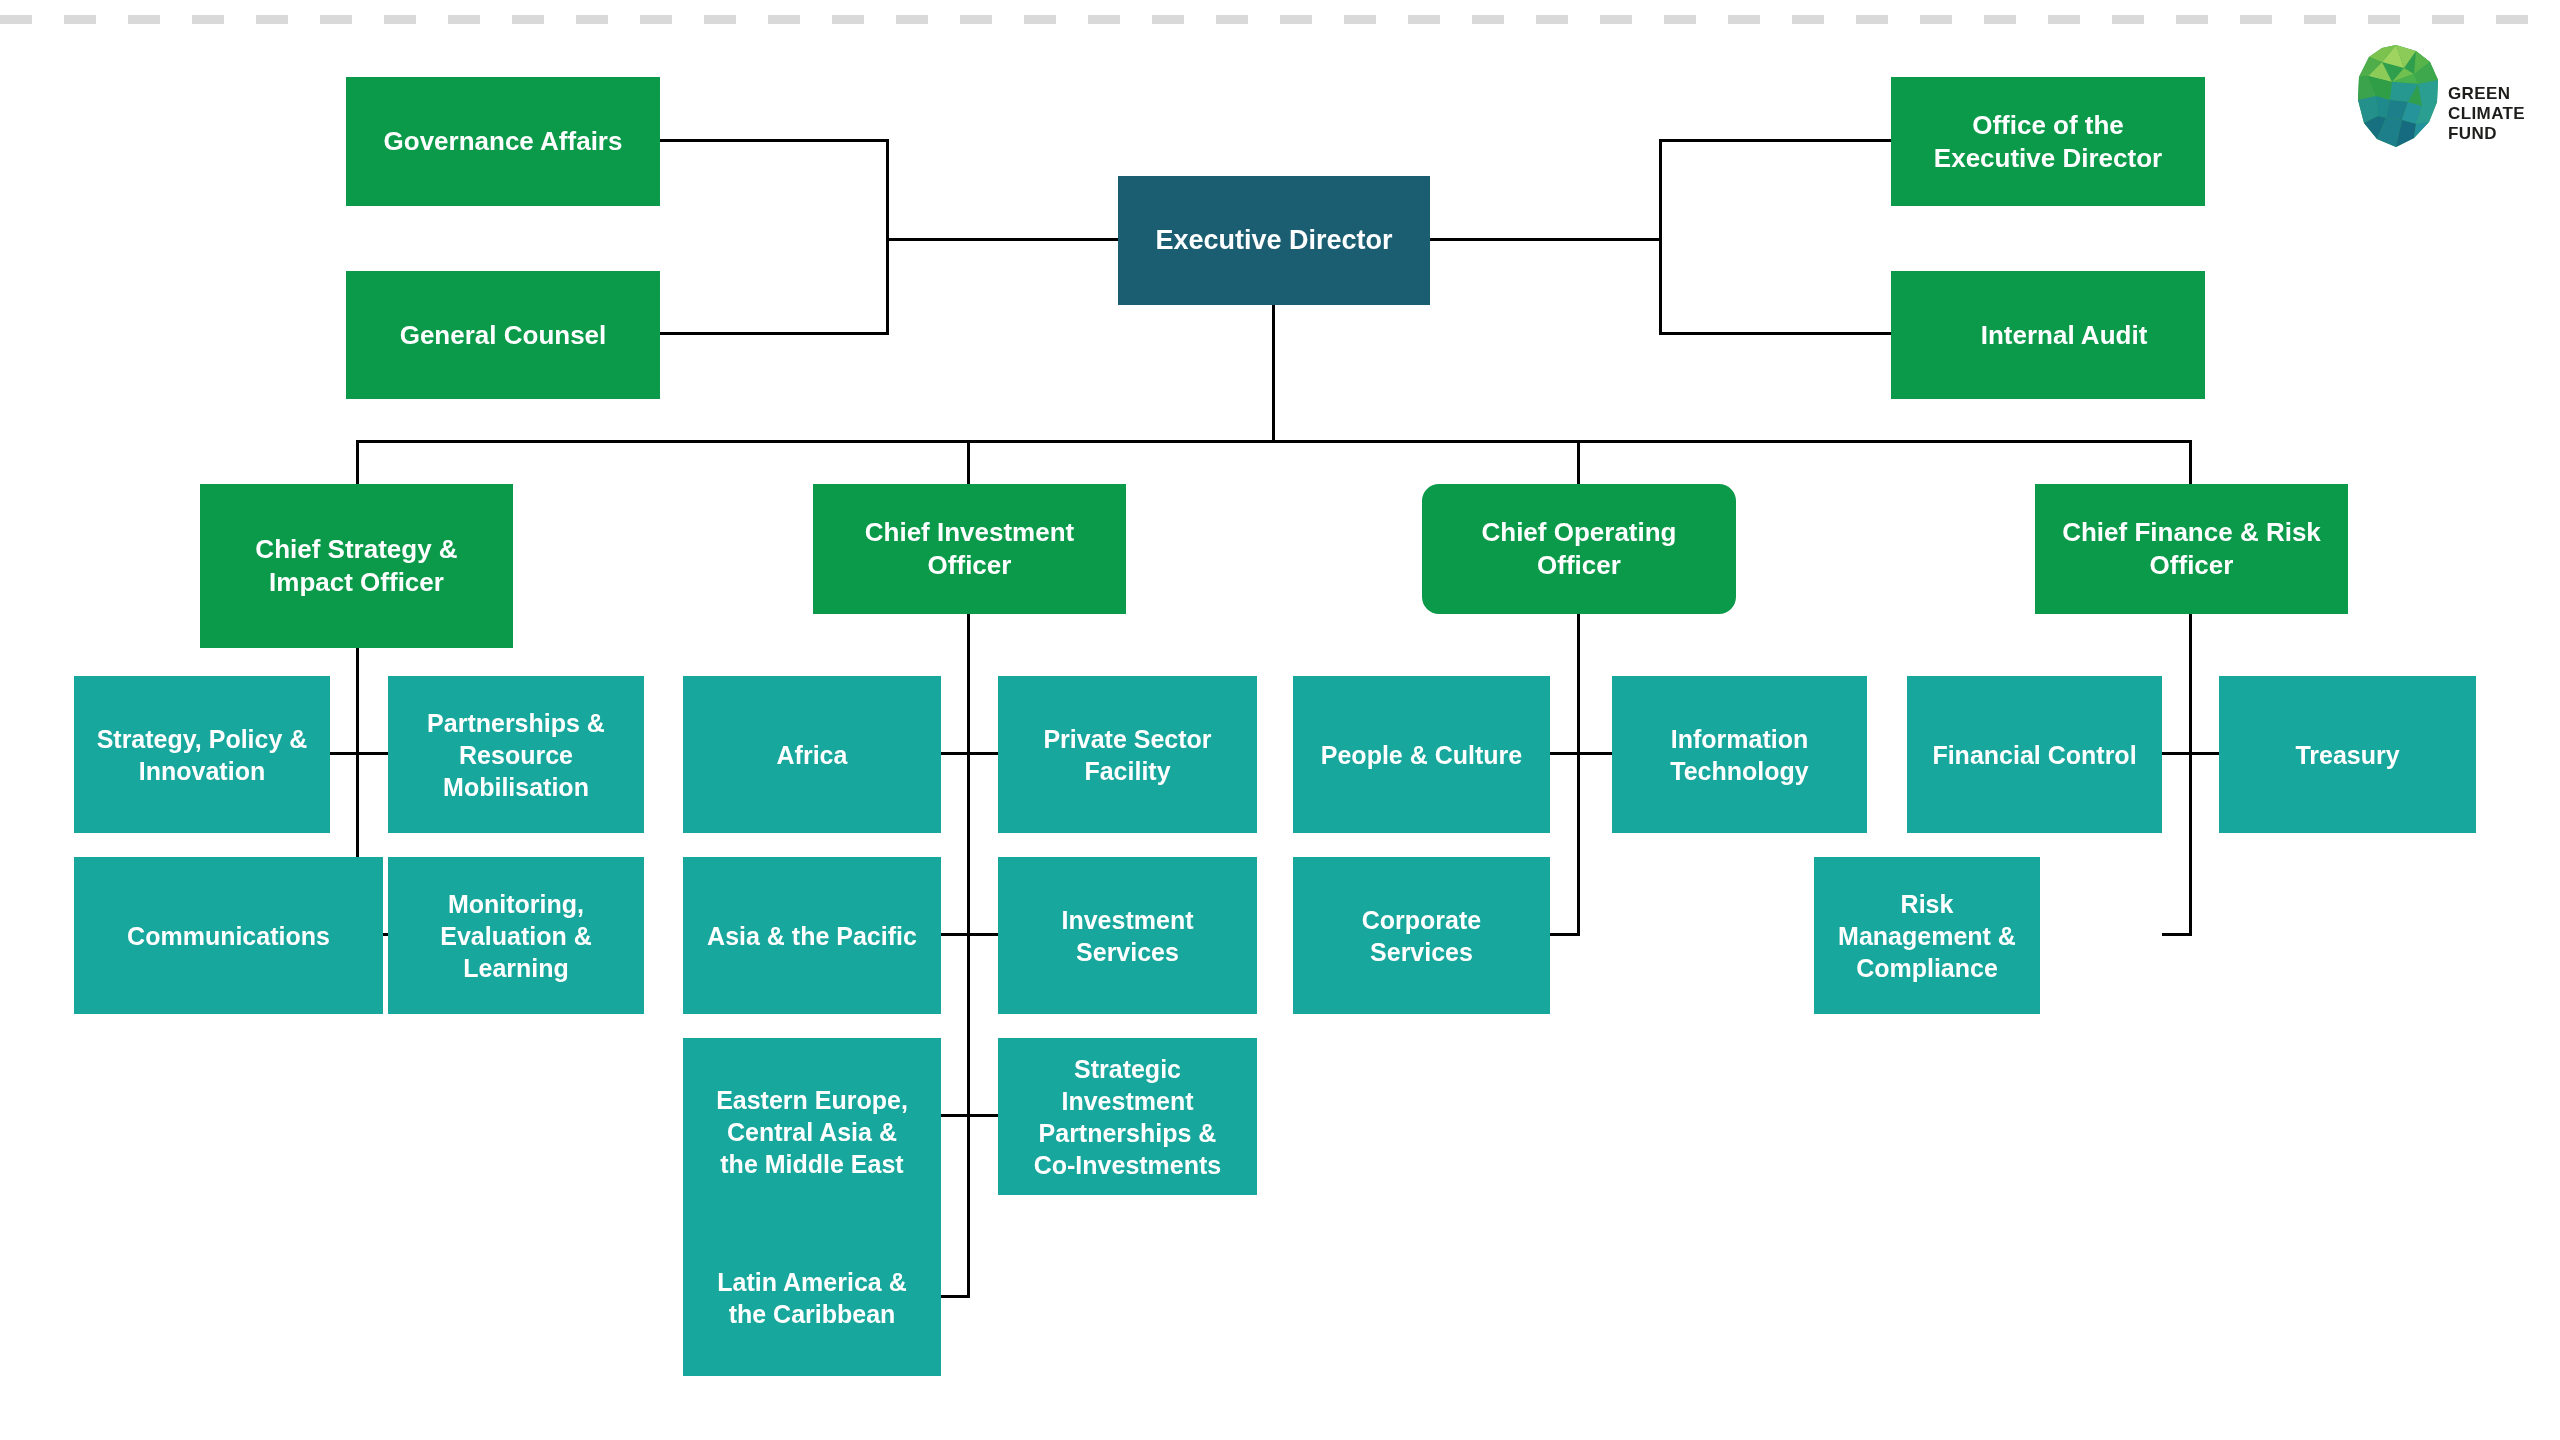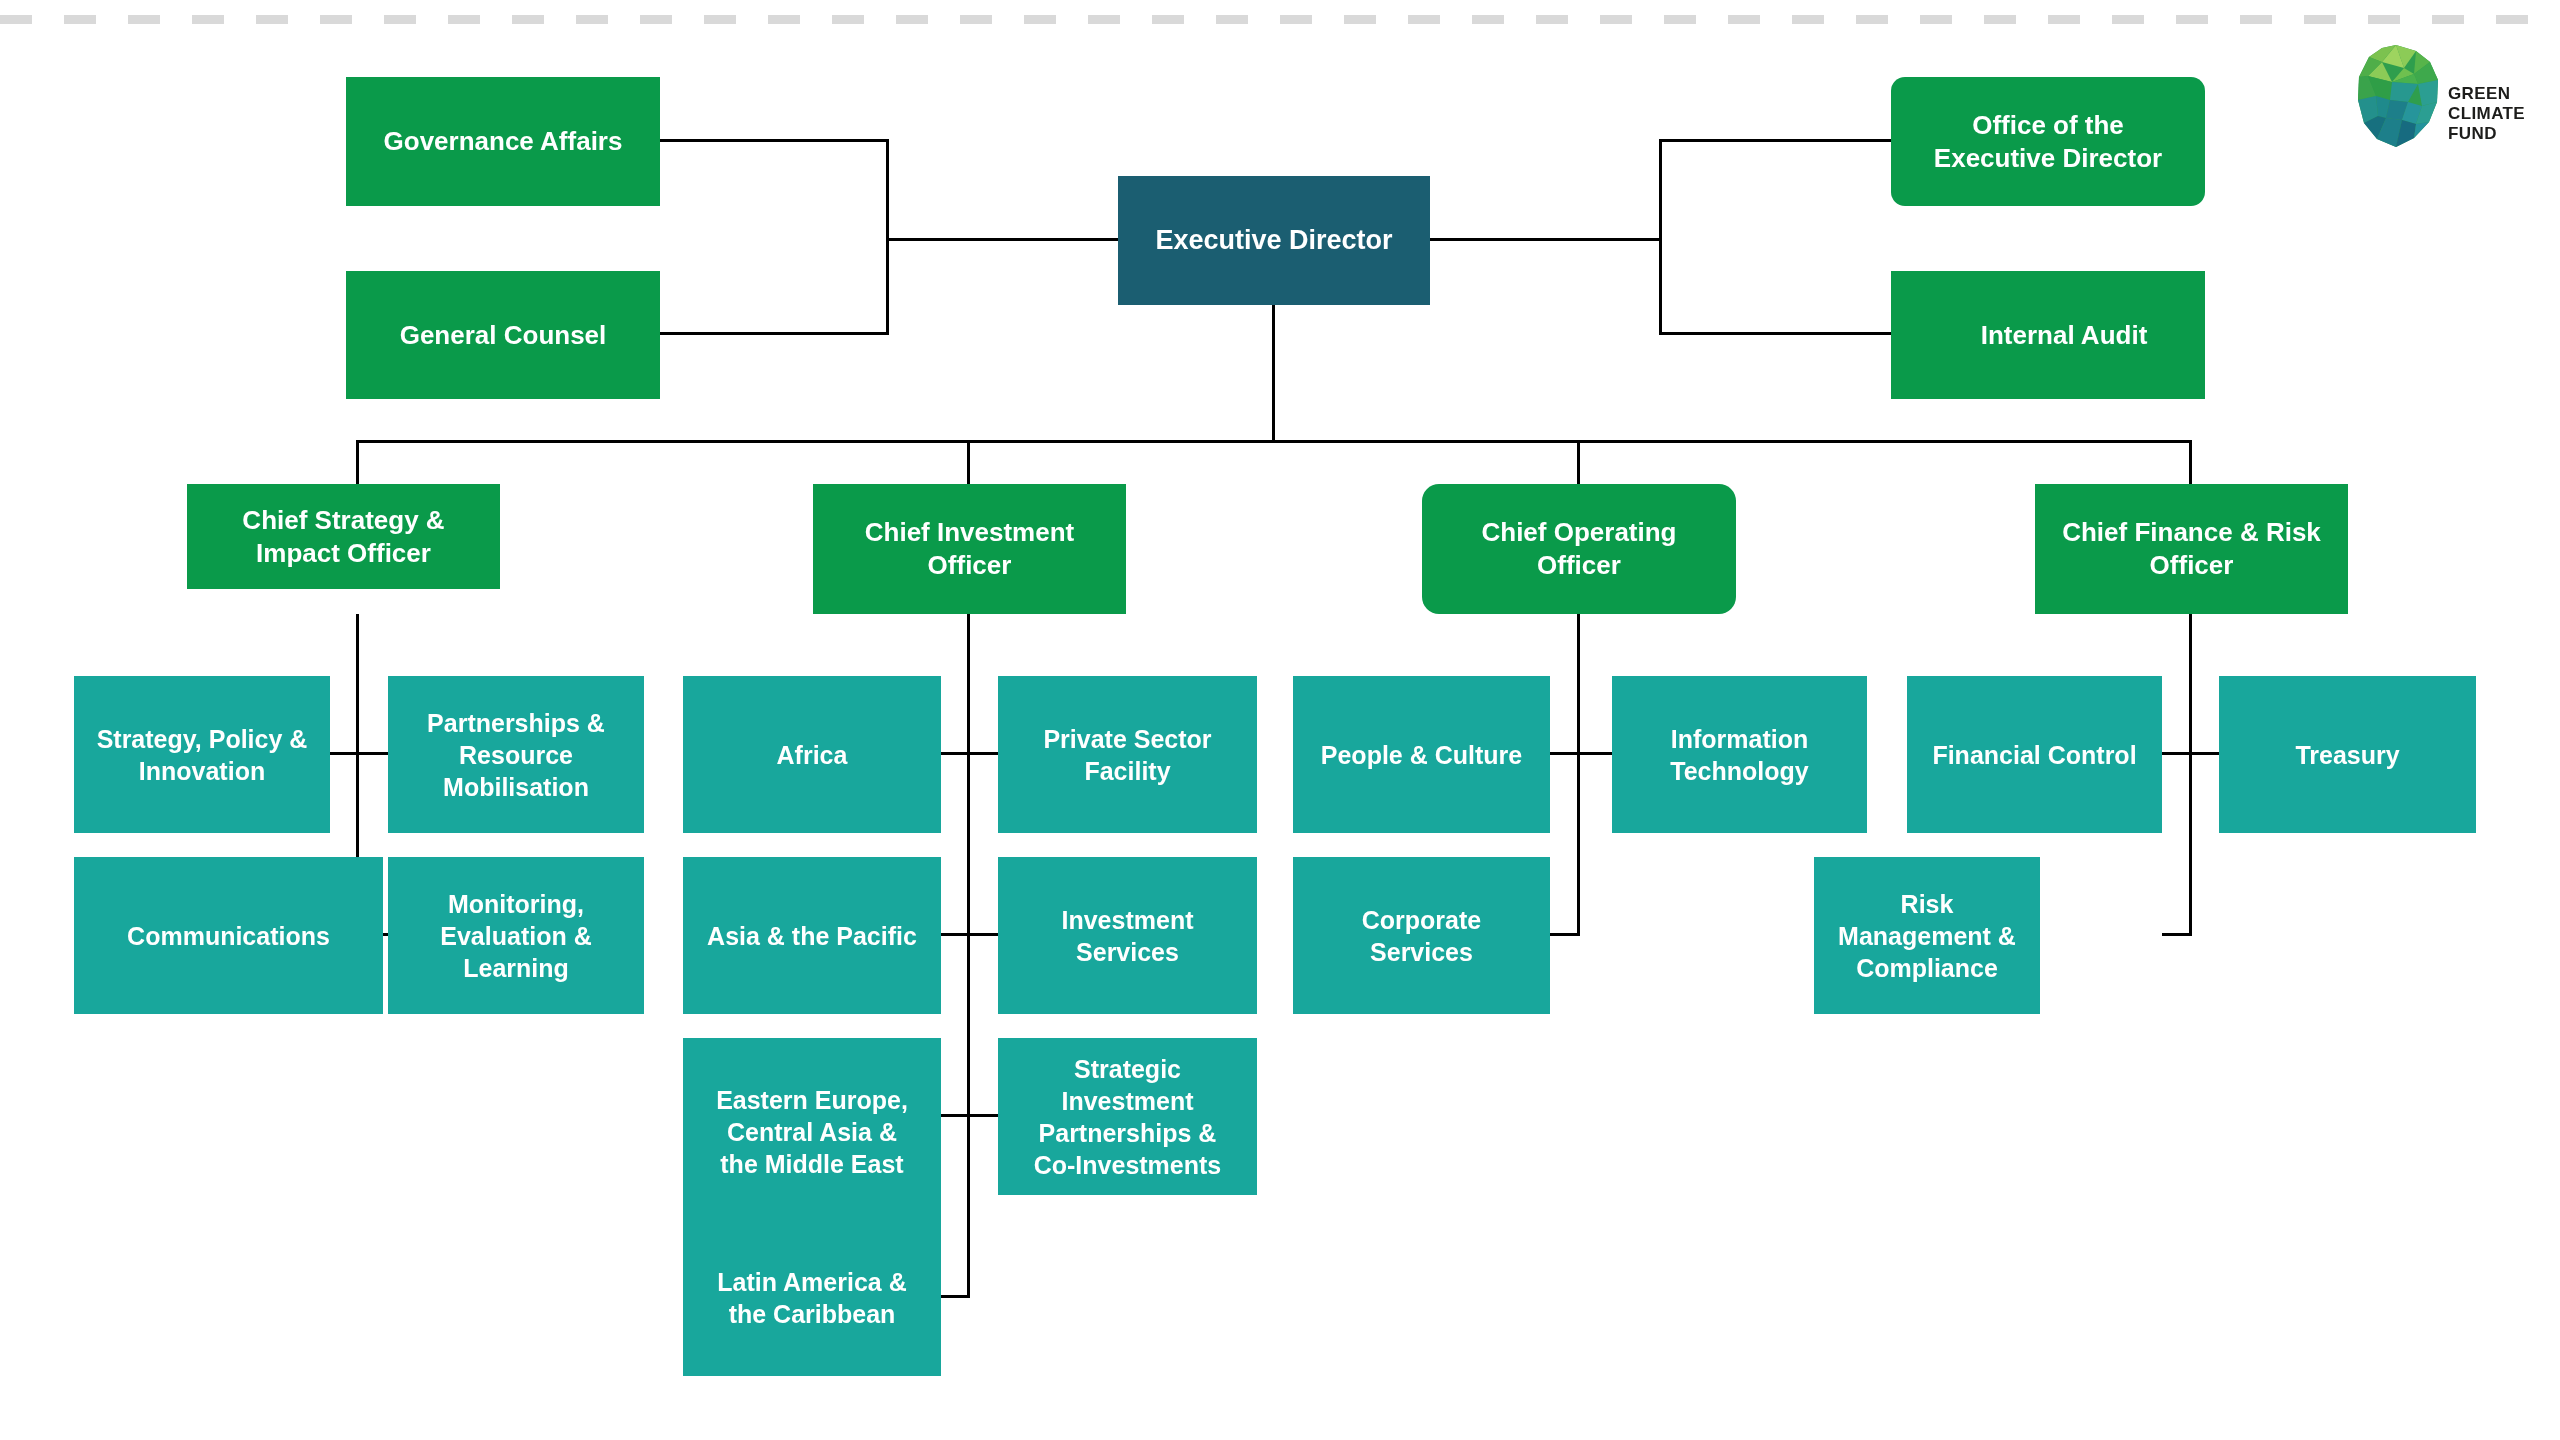--- a/index.html
+++ b/index.html
@@ -85,25 +85,25 @@
 
   <div class="h" style="left:1550px; top:752px;  width:62px;"></div>
   <div class="h" style="left:1550px; top:933px;  width:30px;"></div>
 
   <div class="h" style="left:2162px; top:752px;  width:57px;"></div>
   <div class="h" style="left:2162px; top:933px;  width:30px;"></div>
 
   <div class="node dark" style="left:1118px; top:176px; width:312px; height:129px;">Executive Director</div>
   <div class="node green" style="left:346px;  top:77px;  width:314px; height:129px;">Governance Affairs</div>
   <div class="node green" style="left:346px;  top:271px; width:314px; height:128px;">General Counsel</div>
-  <div class="node green" style="left:1891px; top:77px;  width:314px; height:129px;border-radius:14px;">Office of the
+  <div class="node green" style="left:1891px; top:77px;  width:314px; height:129px;">Office of the
 Executive Director</div>
   <div class="node green" style="left:1891px; top:271px; width:314px; height:128px;padding-left:44px;">Internal Audit</div>
 
-  <div class="node green" style="left:187px;  top:484px; width:313px; height:105px;">Chief Strategy &amp;
+  <div class="node green" style="left:200px;  top:484px; width:313px; height:164px;">Chief Strategy &amp;
 Impact Officer</div>
   <div class="node green" style="left:813px;  top:484px; width:313px; height:130px;">Chief Investment
 Officer</div>
   <div class="node green" style="left:1422px; top:484px; width:314px; height:130px;border-radius:17px;">Chief Operating
 Officer</div>
   <div class="node green" style="left:2035px; top:484px; width:313px; height:130px;">Chief Finance &amp; Risk
 Officer</div>
 
   <div class="node teal" style="left:74px;  top:676px; width:256px; height:157px;">Strategy, Policy &amp;
 Innovation</div>

